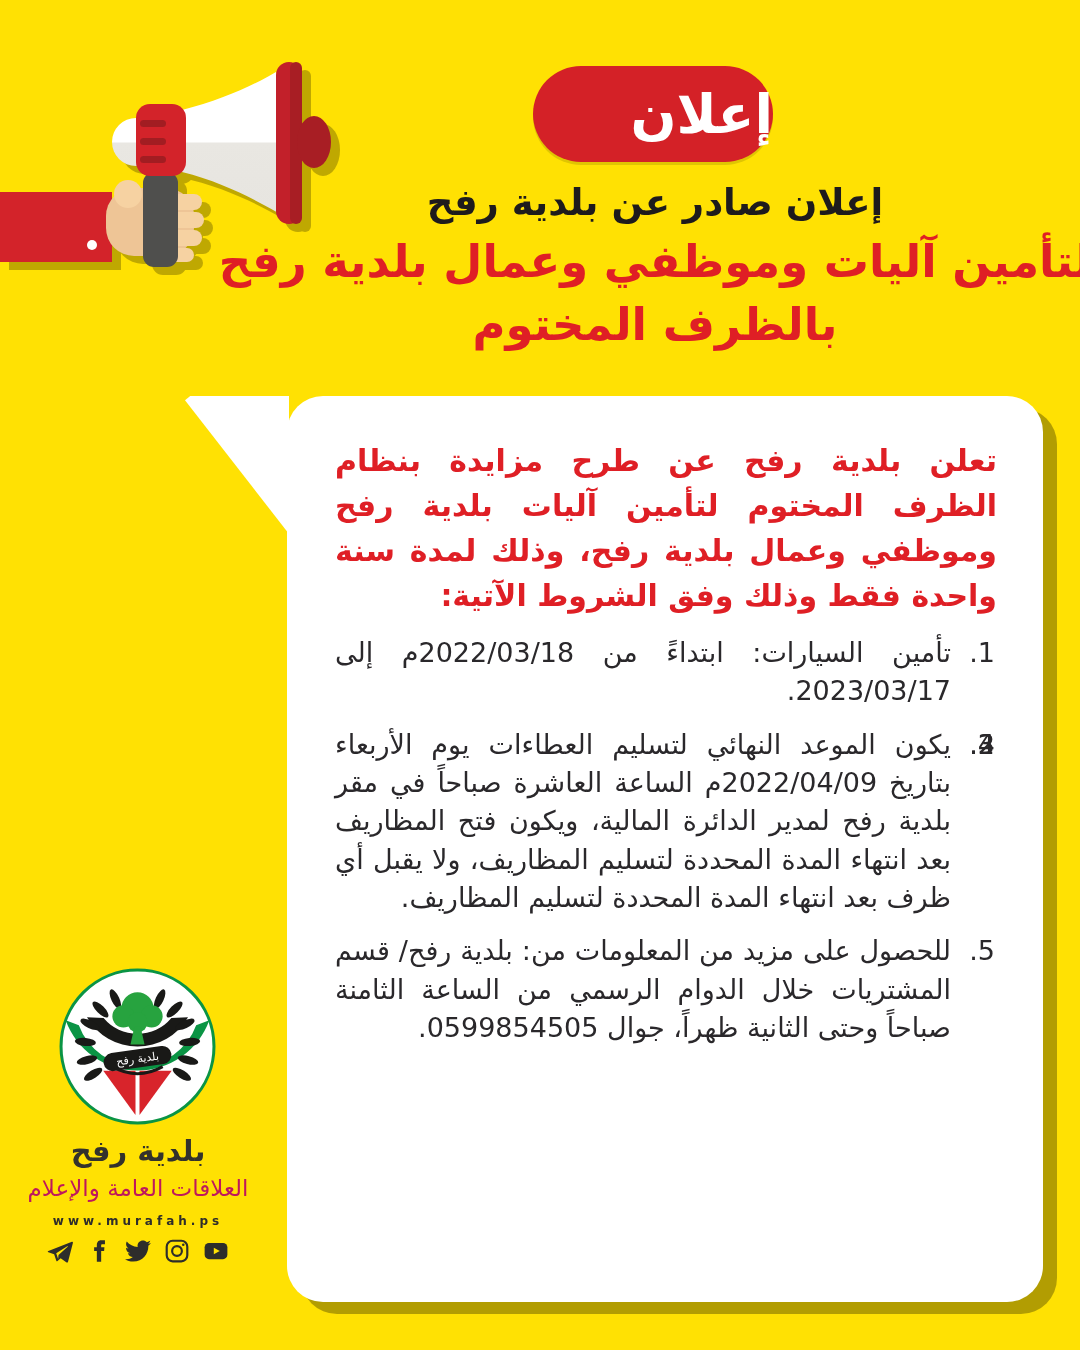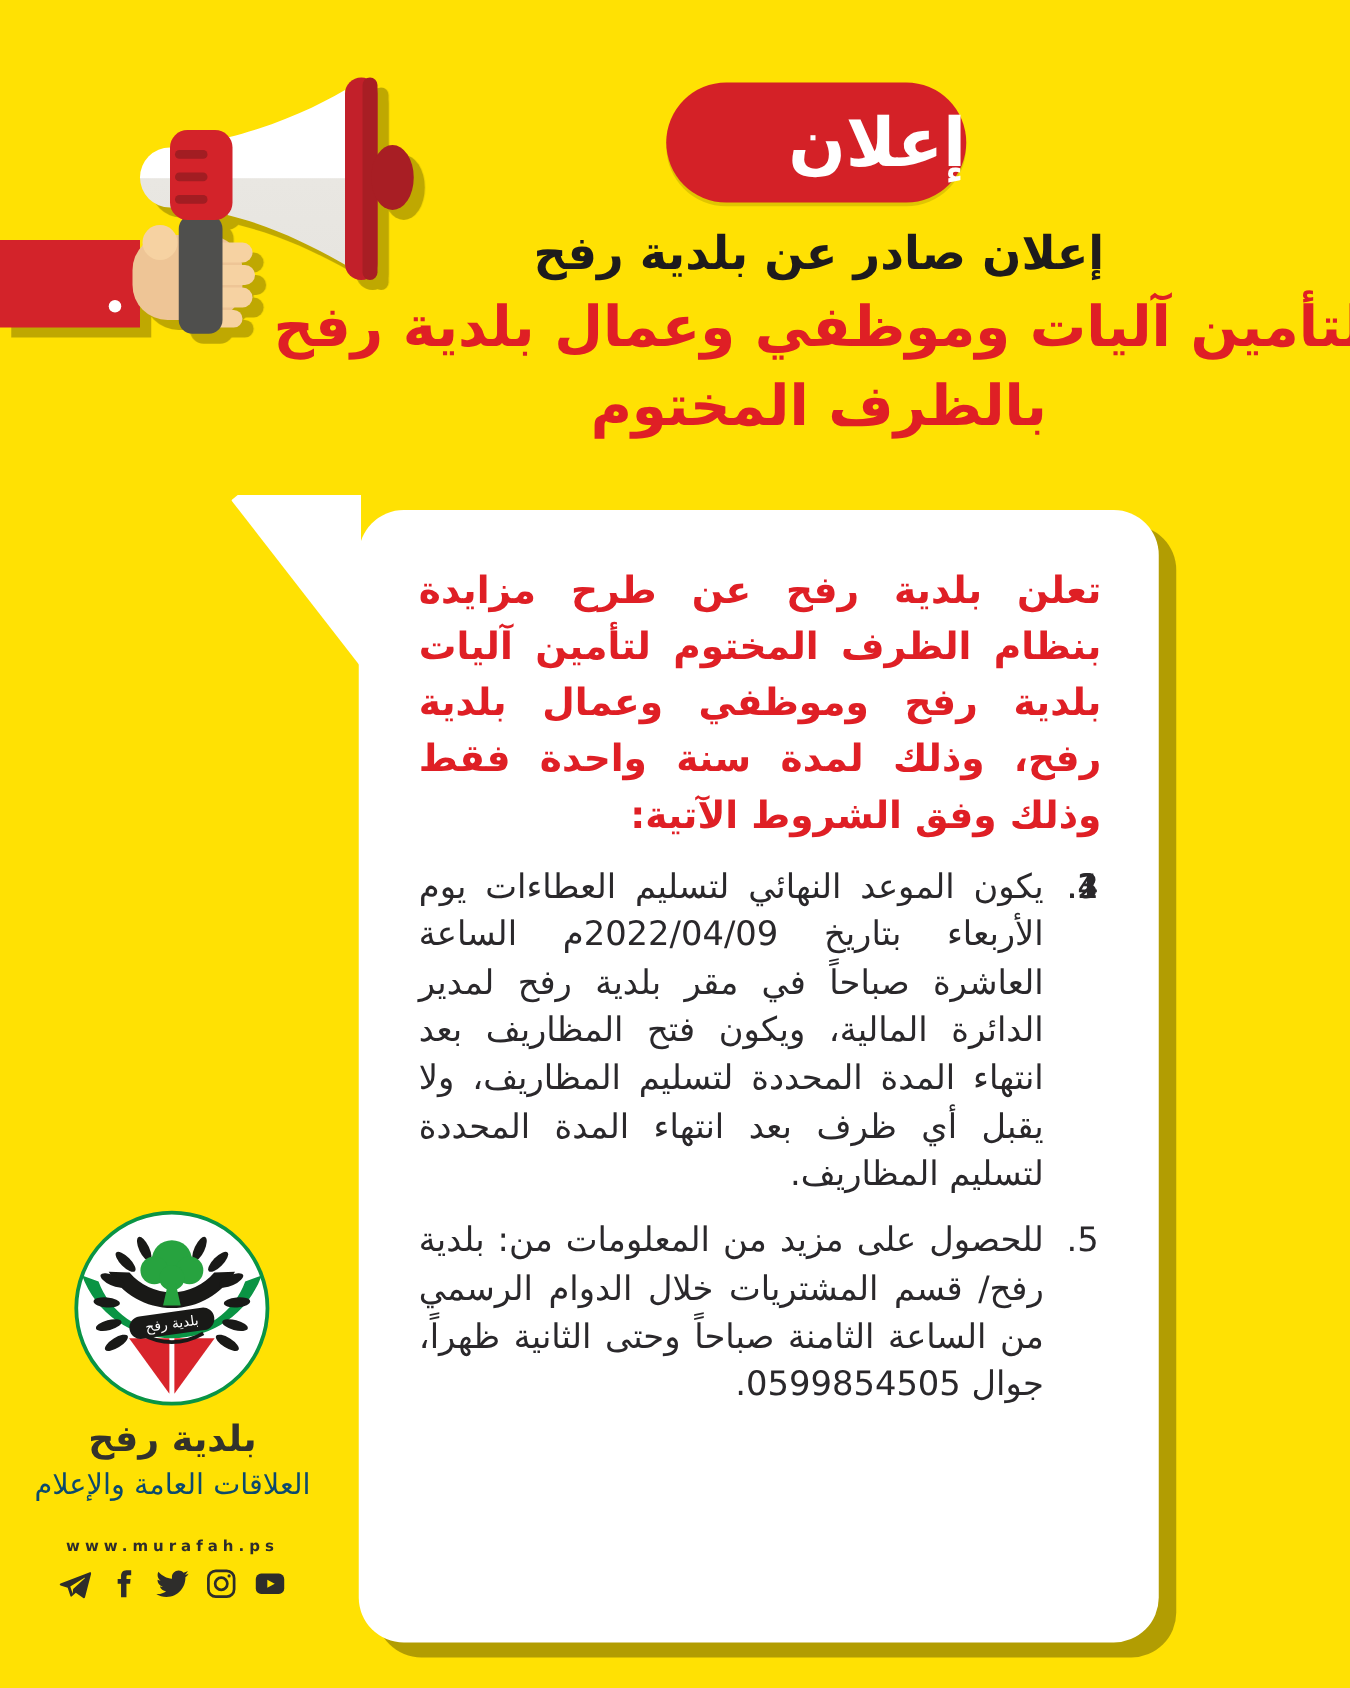--- a/index.html
+++ b/index.html
@@ -34,21 +34,21 @@
     filter:drop-shadow(9px 8px 0 rgba(96,82,0,0.40));
   }
 
   
   .card-wrap{position:absolute;left:185px;top:396px;width:858px;height:906px;}
   .card-tail{
     position:absolute;left:0;top:0;width:104px;height:138px;background:#ffffff;
     clip-path:polygon(0 3%, 5% 0, 100% 0, 100% 100%);
   }
   .card-main{
-    position:absolute;left:102px;top:12px;width:640px;height:906px;
+    position:absolute;left:102px;top:0;width:756px;height:906px;
     background:#ffffff;border-radius:36px;
     box-shadow:14px 12px 0 rgba(0,0,0,0.30);
     overflow:hidden;
   }
   .card-content{
     position:absolute;top:42px;right:46px;left:48px;bottom:36px;
     direction:rtl;
   }
   .intro{
     color:#df1f25;font-size:30px;font-weight:800;line-height:1.5;
@@ -60,21 +60,21 @@
   }
   .item .item-num{position:absolute;right:2px;top:0;}
 
   
   .logo-svg{position:absolute;left:57px;top:966px;width:161px;height:161px;}
   .footer{
     position:absolute;left:0;top:1134px;width:276px;
     text-align:center;direction:rtl;
   }
   .footer .org{color:#33322c;font-size:29px;font-weight:800;line-height:1.2;margin-bottom:6px;white-space:nowrap;}
-  .footer .dept{color:#0c4a6e;font-size:23px;line-height:1.2;margin-bottom:28px;white-space:nowrap;}
+  .footer .dept{color:#be185d;font-size:23px;line-height:1.2;margin-bottom:12px;white-space:nowrap;}
   .footer .web{color:#2e2d2b;font-size:12px;font-weight:bold;letter-spacing:4px;direction:ltr;margin-bottom:10px;white-space:nowrap;}
   .social-row{
     display:flex;justify-content:center;gap:13px;direction:ltr;
     width:276px;
   }
   .social-row svg{width:26px;height:26px;flex:0 0 auto;}
 </style>
 </head>
 <body>
 
@@ -128,20 +128,21 @@
   </div>
 
   <div class="card-wrap">
     <div class="card-tail"></div>
     <div class="card-main">
       <div class="card-content">
         <p class="intro">تعلن بلدية رفح عن طرح مزايدة بنظام الظرف المختوم لتأمين آليات بلدية رفح وموظفي وعمال بلدية رفح، وذلك لمدة سنة واحدة فقط وذلك وفق الشروط الآتية:</p>
 
         <div class="item">
           <span class="item-num">1.</span>
+          <span>تأمين السيارات: ابتداءً من 2022/03/18م إلى 2023/03/17.</span>
         </div>
         <div class="item">
           <span class="item-num">2.</span>
         </div>
         <div class="item">
           <span class="item-num">3.</span>
         </div>
         <div class="item">
           <span class="item-num">4.</span>
           <span>يكون الموعد النهائي لتسليم العطاءات يوم الأربعاء بتاريخ 2022/04/09م الساعة العاشرة صباحاً في مقر بلدية رفح لمدير الدائرة المالية، ويكون فتح المظاريف بعد انتهاء المدة المحددة لتسليم المظاريف، ولا يقبل أي ظرف بعد انتهاء المدة المحددة لتسليم المظاريف.</span>

